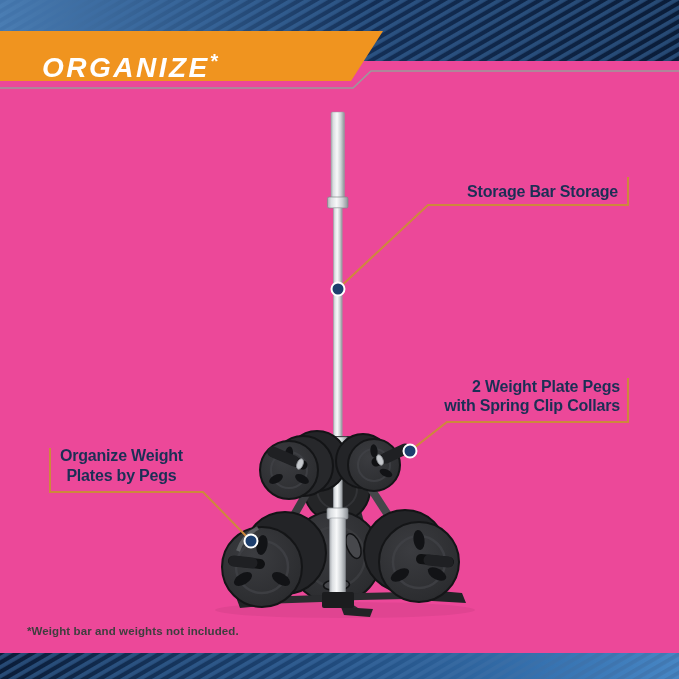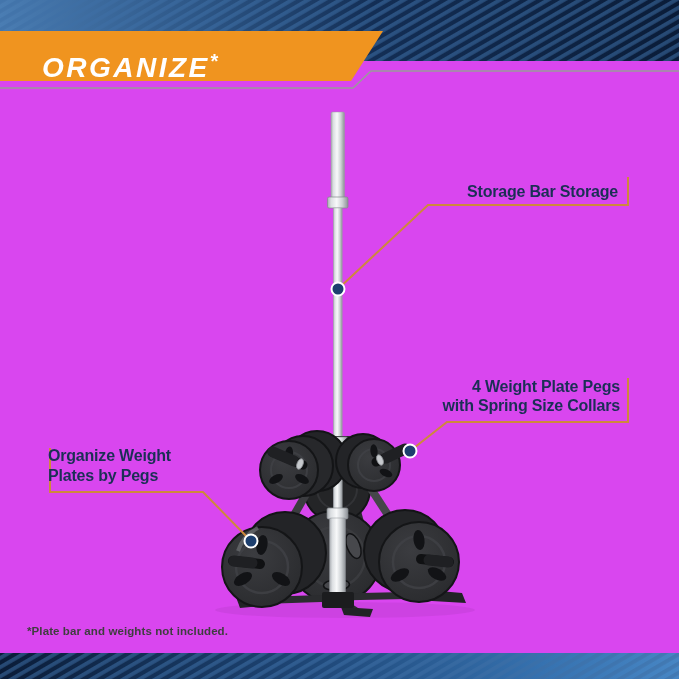--- a/index.html
+++ b/index.html
@@ -1,33 +1,33 @@
 <!DOCTYPE html>
 <html><head>
 <meta charset="utf-8">
 <style>
   html,body{margin:0;padding:0;background:#ffffff;}
   .stage{
-    position:relative;width:679px;height:679px;background:#d946ef;overflow:hidden;
+    position:relative;width:679px;height:679px;background:#ec4899;overflow:hidden;
     font-family:"Liberation Sans", sans-serif;
   }
   .scene{position:absolute;left:0;top:0;}
   .banner-title{
     position:absolute;left:42px;top:41px;
     color:#ffffff;font-size:28px;font-weight:bold;font-style:italic;
     letter-spacing:2.5px;line-height:40px;white-space:nowrap;
   }
   .banner-title .ast{font-size:20px;vertical-align:9px;letter-spacing:0;}
   .callout-label{
     position:absolute;color:#1B2F55;font-weight:bold;font-size:16px;
     line-height:19px;white-space:nowrap;letter-spacing:-0.2px;
   }
   .co1{right:61px;top:182px;text-align:right;}
   .co2{right:59px;top:377px;text-align:right;line-height:19px;}
-  .co3{left:48px;top:446px;text-align:left;line-height:20px;}
+  .co3{left:60px;top:446px;text-align:center;line-height:20px;}
   .footnote{
     position:absolute;left:27px;top:625px;color:#3E3E3E;
     font-size:11.5px;font-weight:bold;letter-spacing:0.1px;
   }
 </style>
 </head>
 <body>
 
 <div class="stage">
 
@@ -189,23 +189,23 @@
 
   <div class="banner-title">
     <span>ORGANIZE</span><span class="ast">*</span>
   </div>
 
   <div class="callout-label co1">
     <span>Storage Bar Storage</span>
   </div>
 
   <div class="callout-label co2">
-    <div>4 Weight Plate Pegs</div>
-    <div>with Spring Size Collars</div>
+    <div>2 Weight Plate Pegs</div>
+    <div>with Spring Clip Collars</div>
   </div>
 
   <div class="callout-label co3">
     <div>Organize Weight</div>
     <div>Plates by Pegs</div>
   </div>
 
-  <div class="footnote">*Plate bar and weights not included.</div>
+  <div class="footnote">*Weight bar and weights not included.</div>
 </div>
 
 </body></html>

